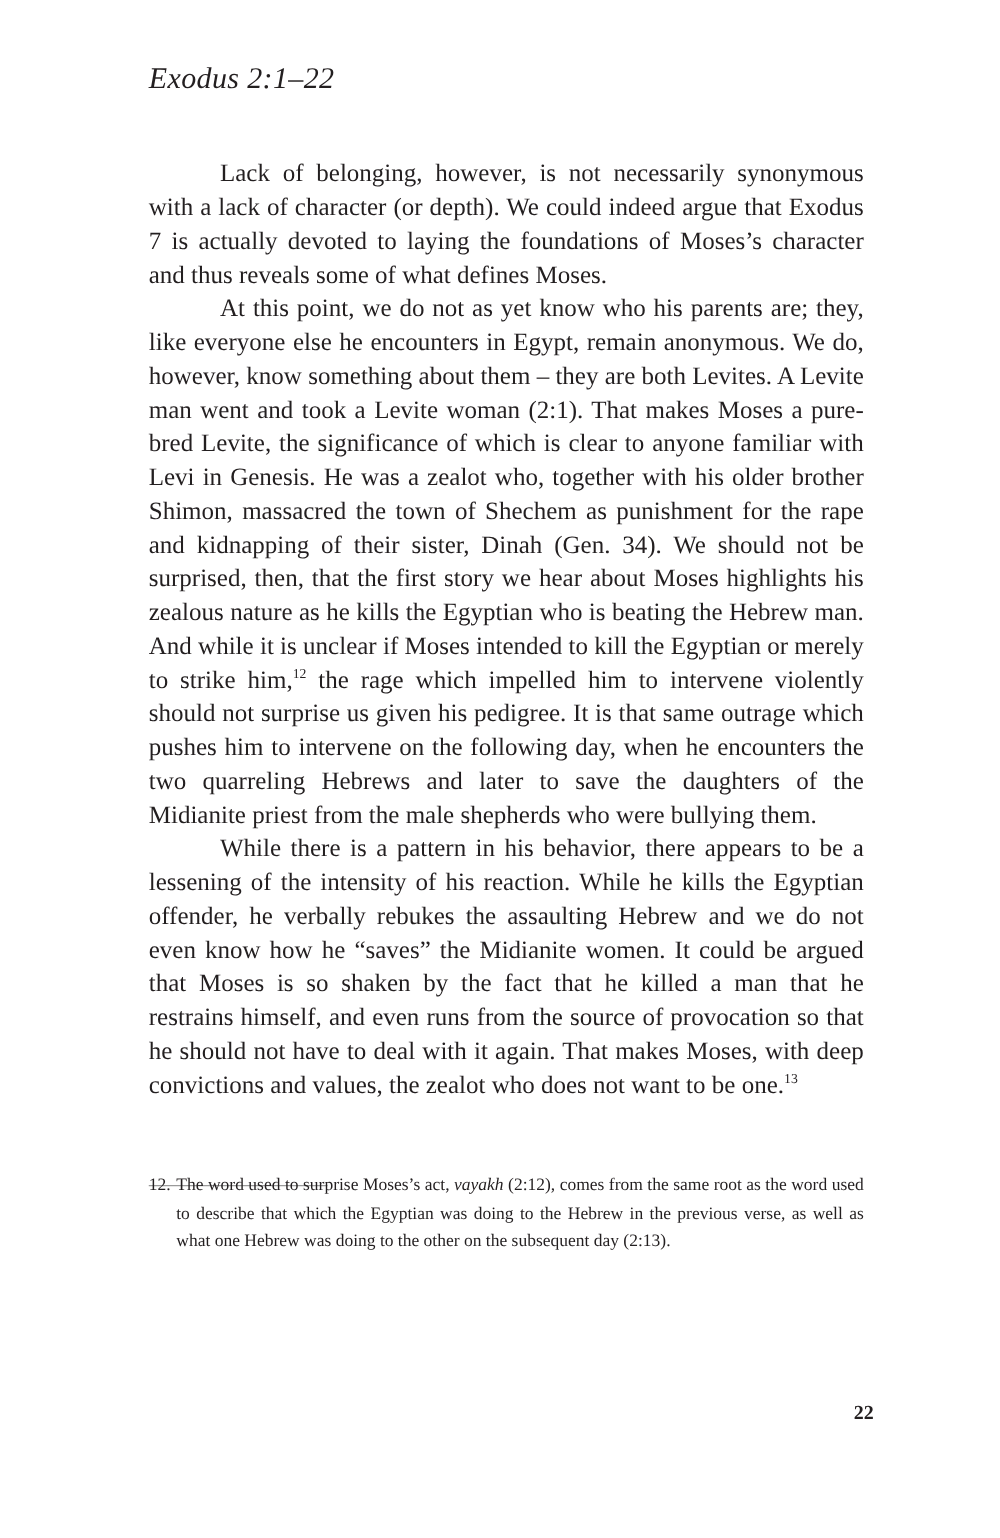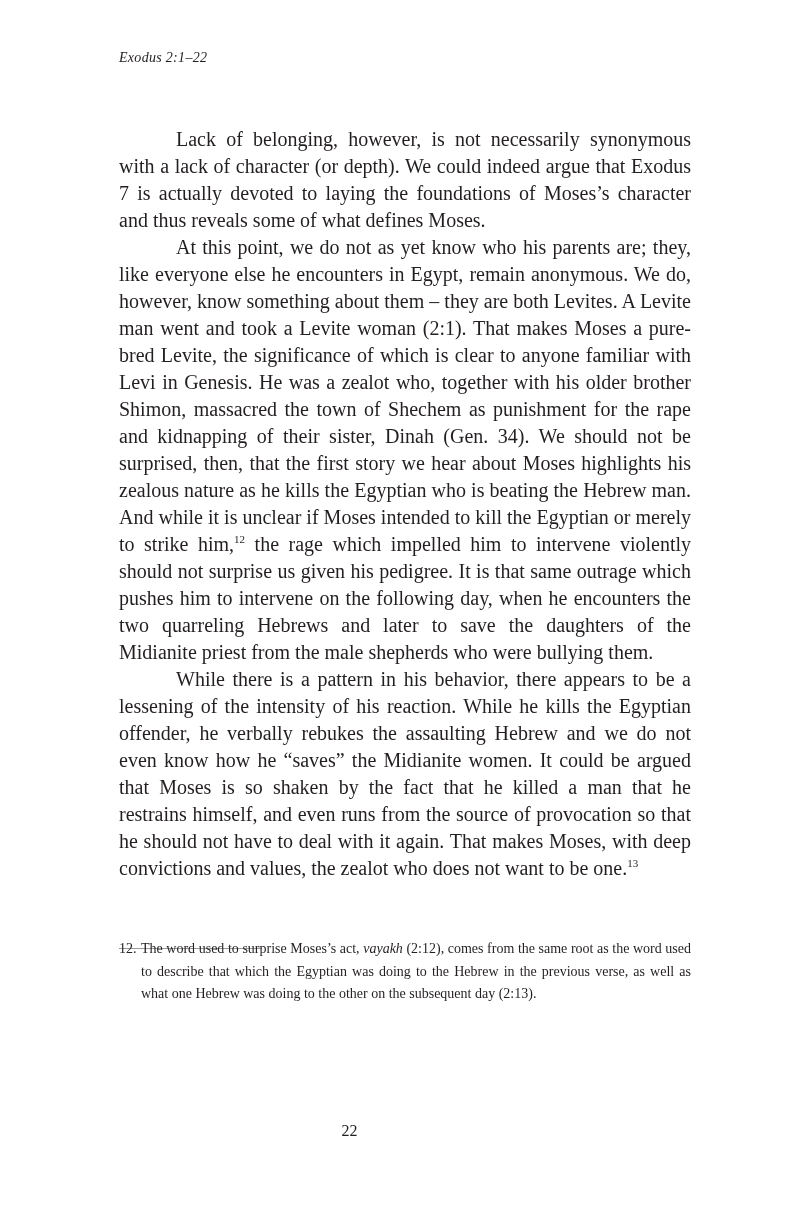--- a/index.html
+++ b/index.html
@@ -1,29 +1,29 @@
 <!DOCTYPE html>
 <html><head>
 <meta charset="utf-8">
 <style>
   html, body { margin: 0; padding: 0; background: #ffffff; }
   body { width: 800px; height: 1230px; position: relative; overflow: hidden;
          font-family: "Liberation Serif", "DejaVu Serif", serif; color: #231f20; }
-  .running-head { position: absolute; left: 119px; top: 50px; font-size: 14px; font-style: italic; letter-spacing: 0.3px; }
+  .running-head { position: absolute; left: 119px; top: 50px; font-size: 24px; font-style: italic; letter-spacing: 0.3px; }
   .body-text { position: absolute; left: 119px; top: 126px; width: 572px; font-size: 20px; line-height: 27px; }
   .body-text p { margin: 0; text-align: justify; text-indent: 57px; }
   .body-text p.first { text-indent: 57px; }
   sup.fnref { font-size: 11px; line-height: 0; vertical-align: 8px; }
   .fn-rule { position: absolute; left: 119px; top: 948px; width: 143px; height: 0; border-top: 1px solid #9a9a9a; }
   .footnotes { position: absolute; left: 119px; top: 938px; width: 572px; font-size: 14px; line-height: 22.5px; }
   .fn { display: flex; text-align: justify; margin: 0 0 0 0; }
   .fn .num { width: 22px; flex: 0 0 22px; }
   .fn .txt { flex: 1; text-align: justify; }
   .fn .txt i { font-style: italic; }
-  .folio { position: absolute; left: 0; width: 699px; top: 1122px; text-align: center; font-size: 16px; }
+  .folio { position: absolute; left: 0; width: 699px; top: 1122px; text-align: right; font-size: 16px; font-weight: bold; }
 </style>
 </head>
 <body>
 
 <div class="running-head">Exodus 2:1–22</div>
 
 <div class="body-text">
   <p class="first"><span>Lack of belonging, however, is not necessarily synonymous with a lack of character (or depth). We could indeed argue that Exodus 7 is actually devoted to laying the foundations of Moses’s character and thus reveals some of what defines Moses.</span></p>
   <p><span>At this point, we do not as yet know who his parents are; they, like everyone else he encounters in Egypt, remain anonymous. We do, however, know something about them – they are both Levites. A Levite man went and took a Levite woman (2:1). That makes Moses a pure-bred Levite, the significance of which is clear to anyone familiar with Levi in Genesis. He was a zealot who, together with his older brother Shimon, massacred the town of Shechem as punishment for the rape and kidnapping of their sister, Dinah (Gen. 34). We should not be surprised, then, that the first story we hear about Moses highlights his zealous nature as he kills the Egyptian who is beating the Hebrew man. And while it is unclear if Moses intended to kill the Egyptian or merely to strike him,</span><sup class="fnref">12</sup><span> the rage which impelled him to intervene violently should not surprise us given his pedigree. It is that same outrage which pushes him to intervene on the following day, when he encounters the two quarreling Hebrews and later to save the daughters of the Midianite priest from the male shepherds who were bullying them.</span></p>
   <p><span>While there is a pattern in his behavior, there appears to be a lessening of the intensity of his reaction. While he kills the Egyptian offender, he verbally rebukes the assaulting Hebrew and we do not even know how he “saves” the Midianite women. It could be argued that Moses is so shaken by the fact that he killed a man that he restrains himself, and even runs from the source of provocation so that he should not have to deal with it again. That makes Moses, with deep convictions and values, the zealot who does not want to be one.</span><sup class="fnref">13</sup></p>

